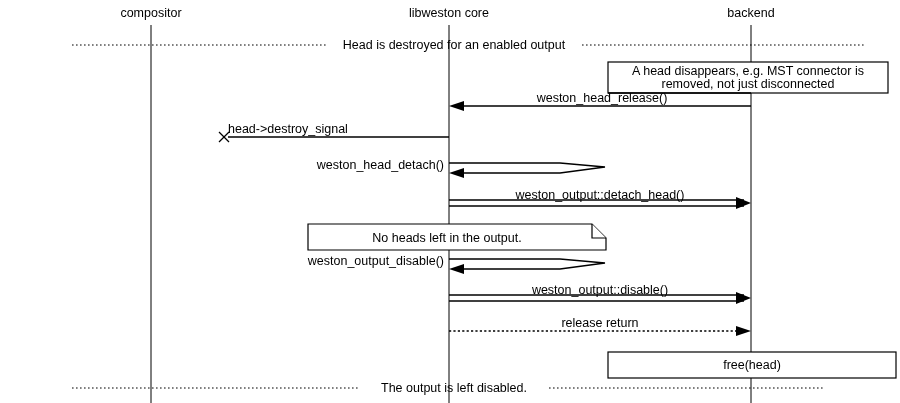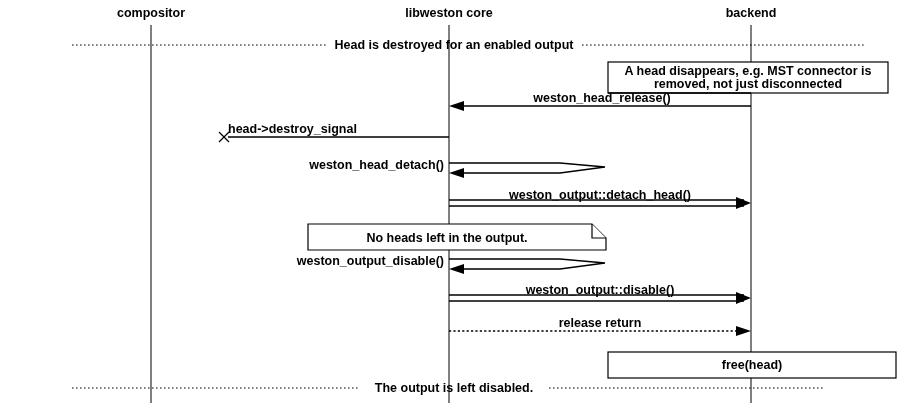--- a/index.html
+++ b/index.html
@@ -10,21 +10,20 @@
   }
   body {
     font-family: "Liberation Sans", sans-serif;
   }
   #diagram-root {
     position: relative;
     width: 900px;
     height: 403px;
     background: #ffffff;
     overflow: hidden;
-    font-weight: bold;
   }
   #diagram-svg {
     position: absolute;
     left: 0;
     top: 0;
   }
   .lifeline-label {
     font-family: "Liberation Sans", sans-serif;
     font-size: 12.5px;
     fill: #000000;

